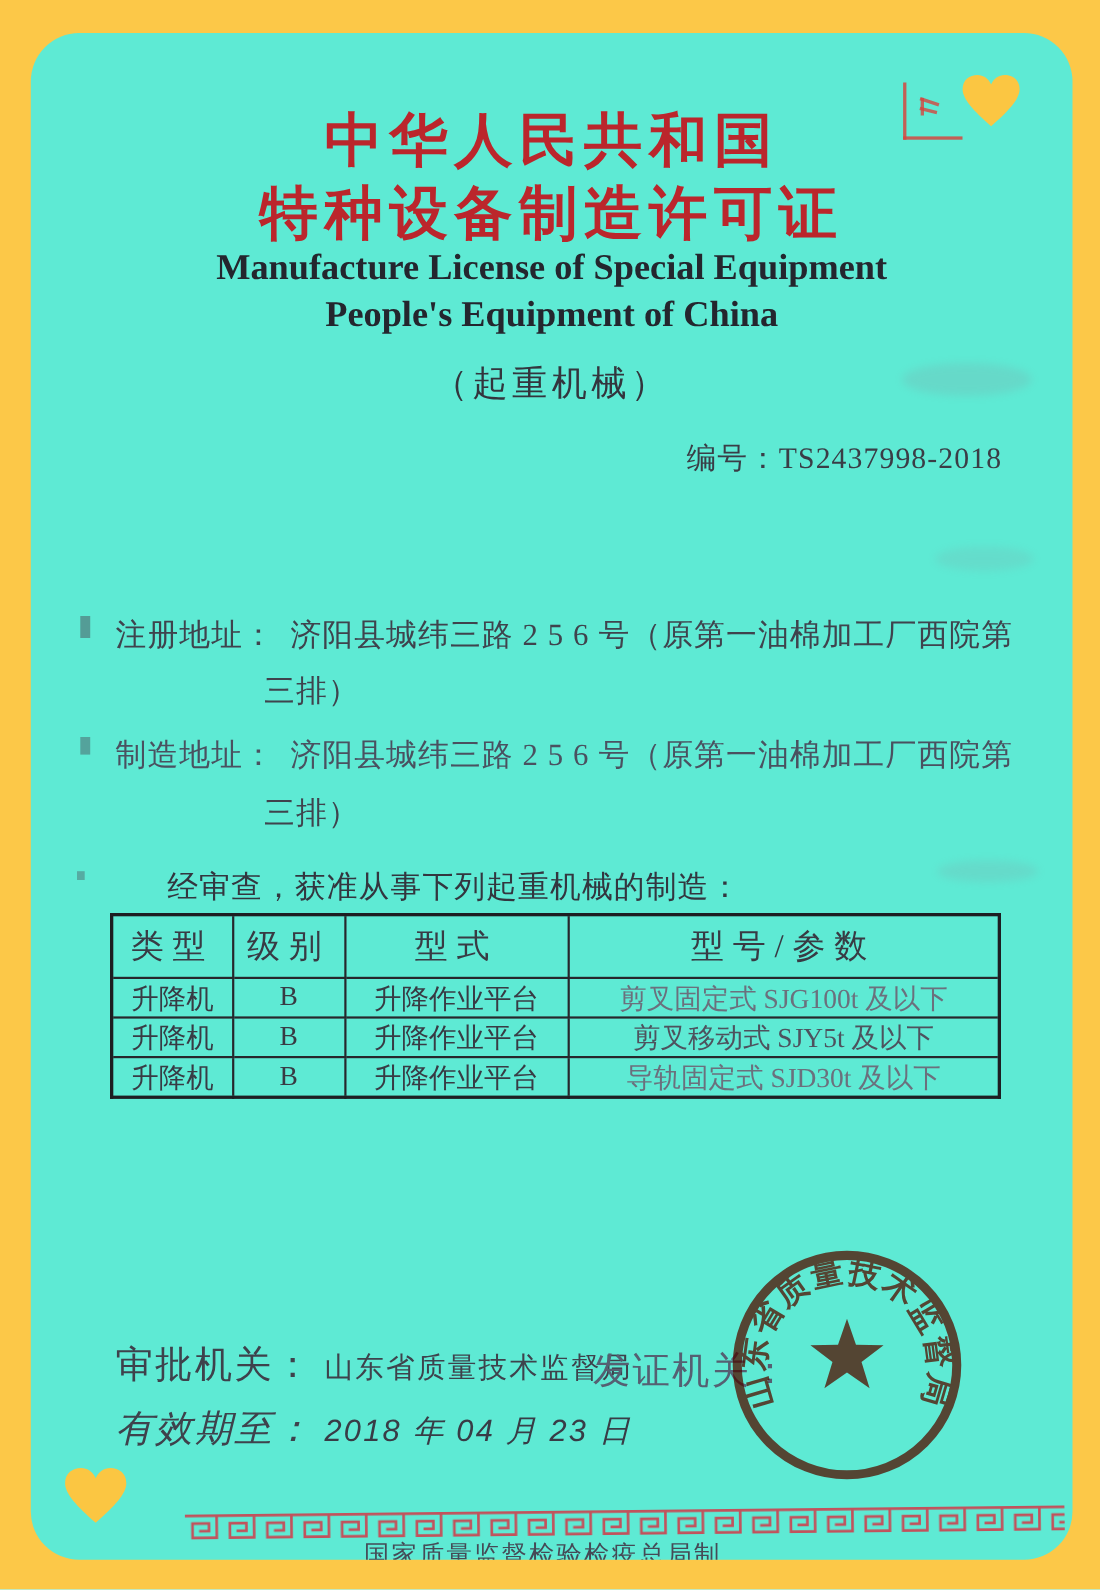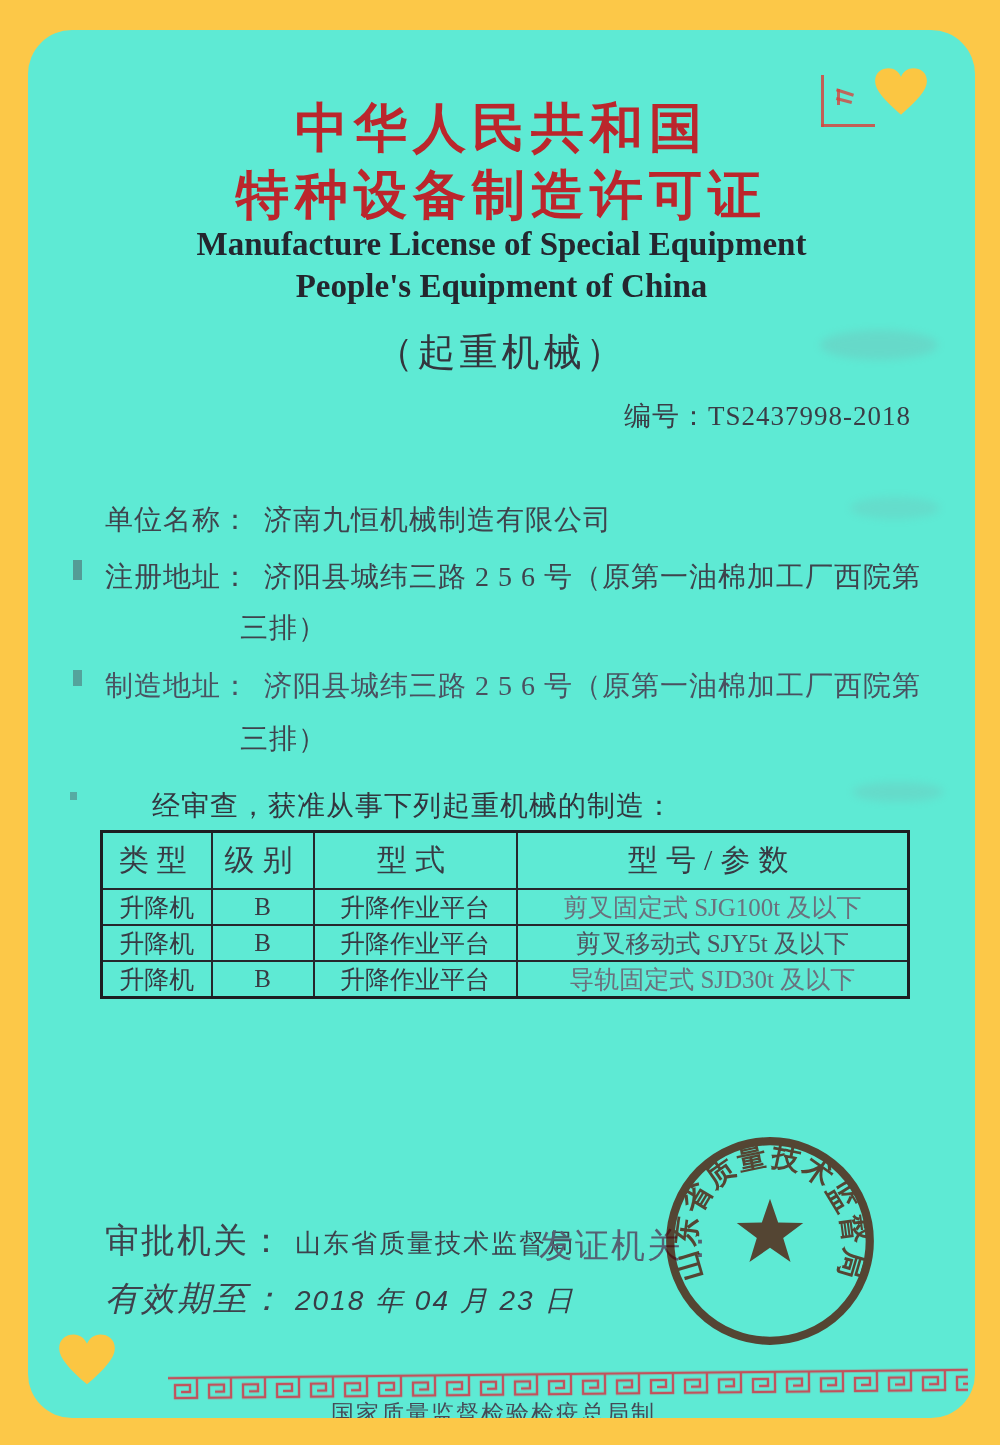--- a/index.html
+++ b/index.html
@@ -13,21 +13,21 @@
     background:#5eead4;border-radius:44px;overflow:hidden;
   }
   .abs{position:absolute;}
   .ctr{left:0;width:100%;text-align:center;}
   .title-cn{font-size:53px;font-weight:700;color:#BB262C;letter-spacing:6px;line-height:1;}
   .t1{top:72px;}
   .t2{top:139px;}
   .title-en{font-size:33px;font-weight:700;color:#24262e;line-height:1;}
   .e1{top:198px;}
   .e2{top:240px;}
-  .category{top:297px;font-size:38px;color:#33353d;letter-spacing:4px;}
+  .category{top:297px;font-size:32px;color:#33353d;letter-spacing:4px;}
   .serial{top:368px;right:64px;font-size:27px;color:#3a3d46;letter-spacing:1px;}
   .line{font-size:28px;color:#3F434D;letter-spacing:1px;white-space:nowrap;}
   .line .val{margin-left:14px;}
   .l-company{left:77px;top:471px;}
   .l-reg1{left:77px;top:528px;}
   .l-reg2{left:212px;top:579px;}
   .l-mfg1{left:77px;top:637px;color:#4a5160;}
   .l-mfg2{left:212px;top:690px;}
   .l-note{left:124px;top:757px;font-size:28px;color:#33363f;}
   table.lic{
@@ -83,23 +83,20 @@
     <div class="abs ctr title-cn t1">中华人民共和国</div>
     <div class="abs ctr title-cn t2">特种设备制造许可证</div>
     <div class="abs ctr title-en e1">Manufacture License of Special Equipment</div>
     <div class="abs ctr title-en e2">People's Equipment of China</div>
     <div class="abs ctr category">（起重机械）</div>
 
     <div class="abs serial">
       <span>编号：</span><span>TS2437998-2018</span>
     </div>
 
-    <div class="abs line l-company">
-      <span>单位名称：</span><span class="val">济南九恒机械制造有限公司</span>
-    </div>
     <div class="abs line l-reg1">
       <span>注册地址：</span><span class="val">济阳县城纬三路 2 5 6 号（原第一油棉加工厂西院第</span>
     </div>
     <div class="abs line l-reg2">三排）</div>
     <div class="abs line l-mfg1">
       <span>制造地址：</span><span class="val">济阳县城纬三路 2 5 6 号（原第一油棉加工厂西院第</span>
     </div>
     <div class="abs line l-mfg2">三排）</div>
     <div class="abs line l-note">经审查，获准从事下列起重机械的制造：</div>
 

